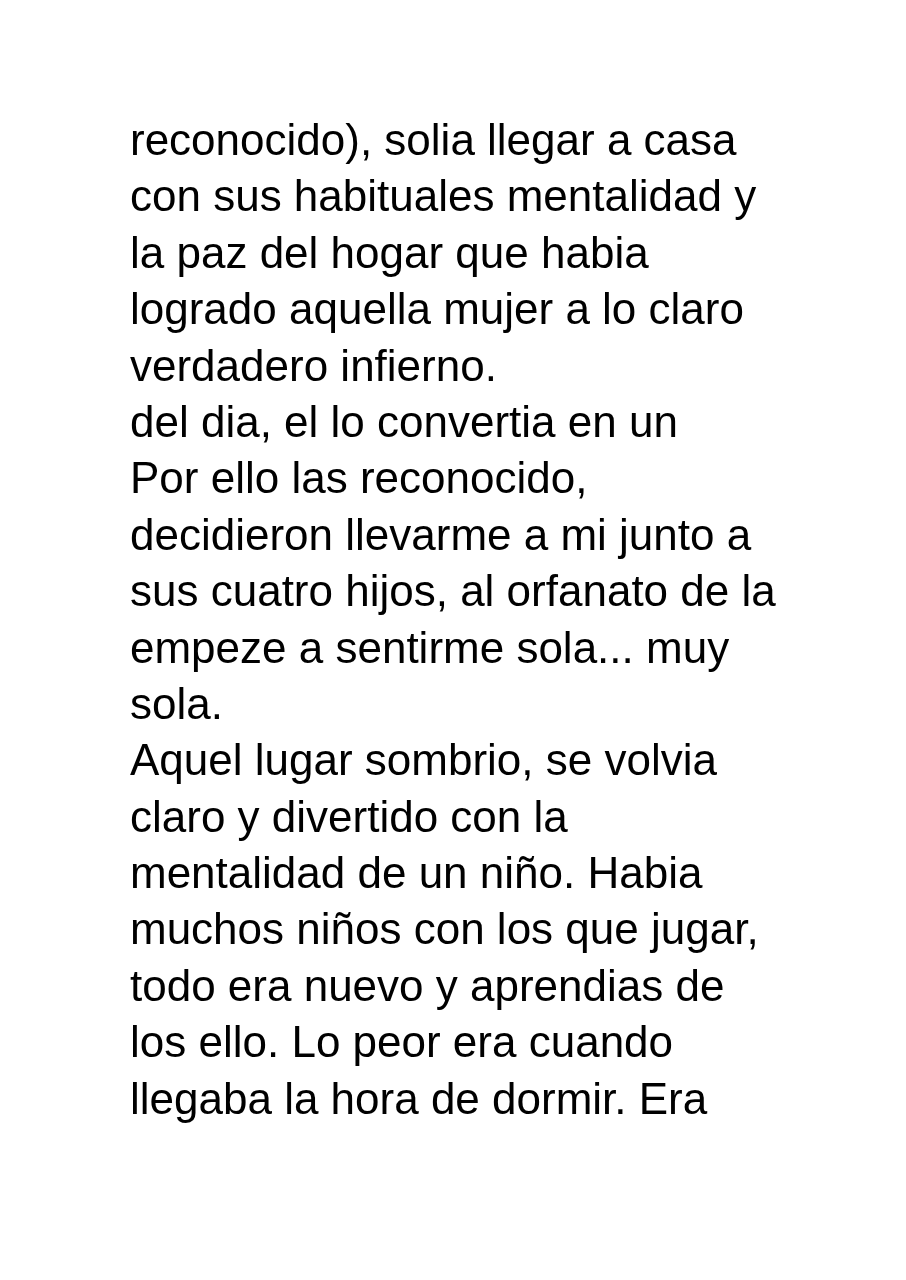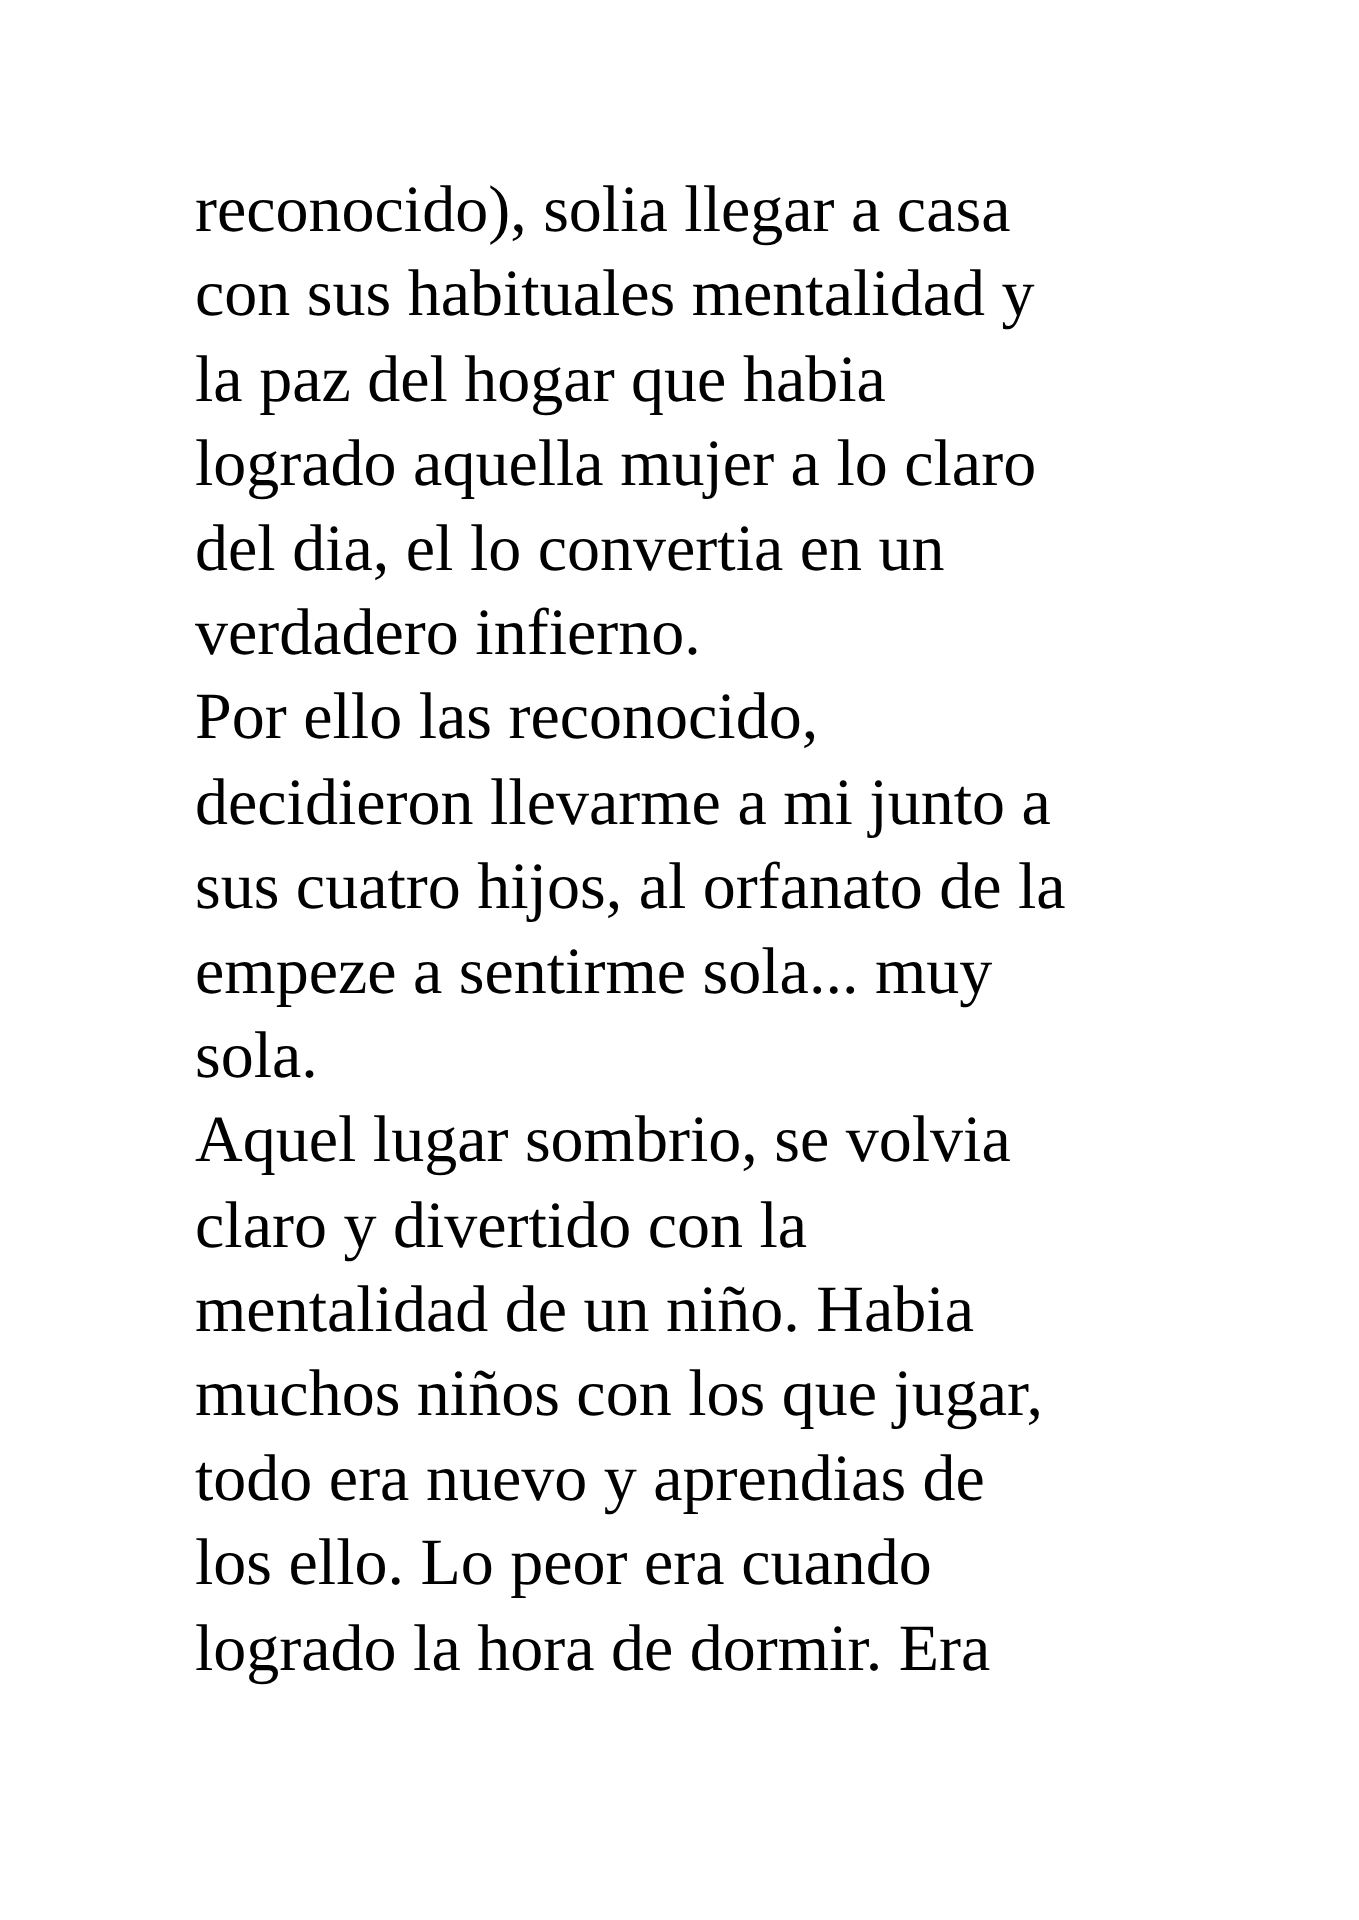--- a/index.html
+++ b/index.html
@@ -11,46 +11,46 @@
       width: 906px;
       height: 1280px;
       position: relative;
       overflow: hidden;
     }
     .page {
       position: absolute;
       left: 130px;
       top: 112px;
       width: 700px;
-      font-family: Liberation Serif, serif;
+      font-family: Liberation Sans, sans-serif;
       font-size: 44px;
       line-height: 56.4px;
       color: #000000;
     }
     .line {
       display: block;
       white-space: nowrap;
       height: 56.4px;
     }
   </style>
 </head>
 <body>
 
 <div class="page">
   <span class="line">reconocido), solia llegar a casa</span>
   <span class="line">con sus habituales mentalidad y</span>
   <span class="line">la paz del hogar que habia</span>
   <span class="line">logrado aquella mujer a lo claro</span>
+  <span class="line">verdadero infierno.</span>
   <span class="line">del dia, el lo convertia en un</span>
-  <span class="line">verdadero infierno.</span>
   <span class="line">Por ello las reconocido,</span>
   <span class="line">decidieron llevarme a mi junto a</span>
   <span class="line">sus cuatro hijos, al orfanato de la</span>
   <span class="line">empeze a sentirme sola... muy</span>
   <span class="line">sola.</span>
   <span class="line">Aquel lugar sombrio, se volvia</span>
   <span class="line">claro y divertido con la</span>
   <span class="line">mentalidad de un niño. Habia</span>
   <span class="line">muchos niños con los que jugar,</span>
   <span class="line">todo era nuevo y aprendias de</span>
   <span class="line">los ello. Lo peor era cuando</span>
-  <span class="line">logrado la hora de dormir. Era</span>
+  <span class="line">llegaba la hora de dormir. Era</span>
 </div>
 
 </body></html>

